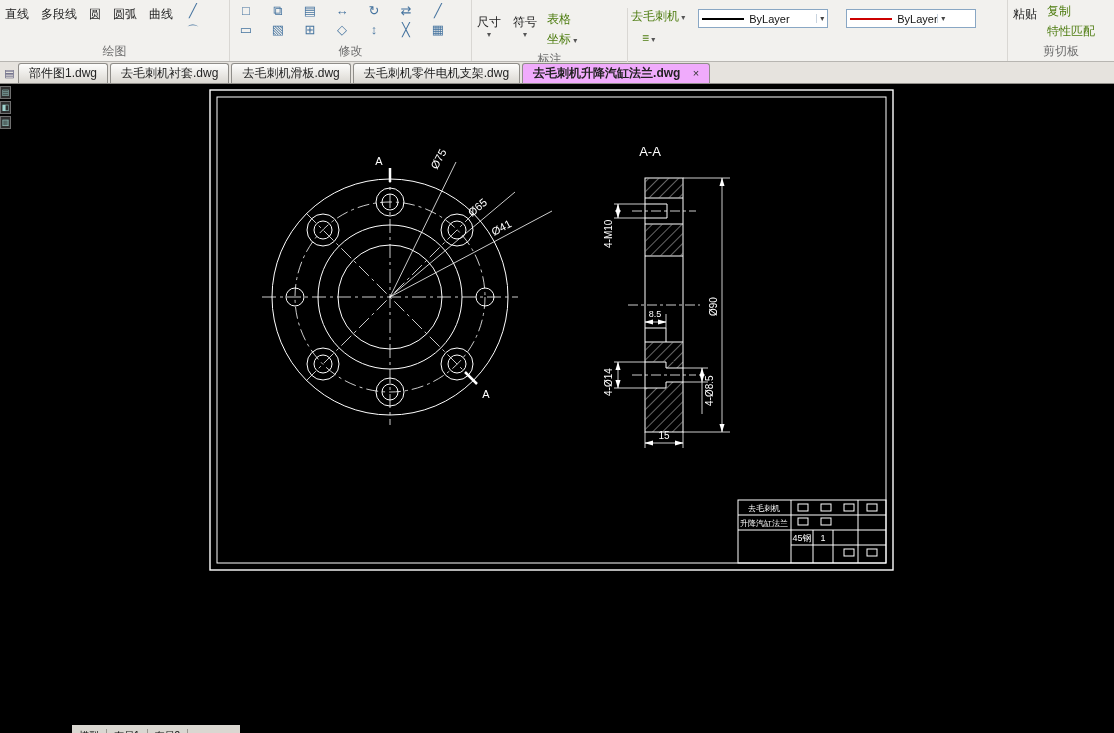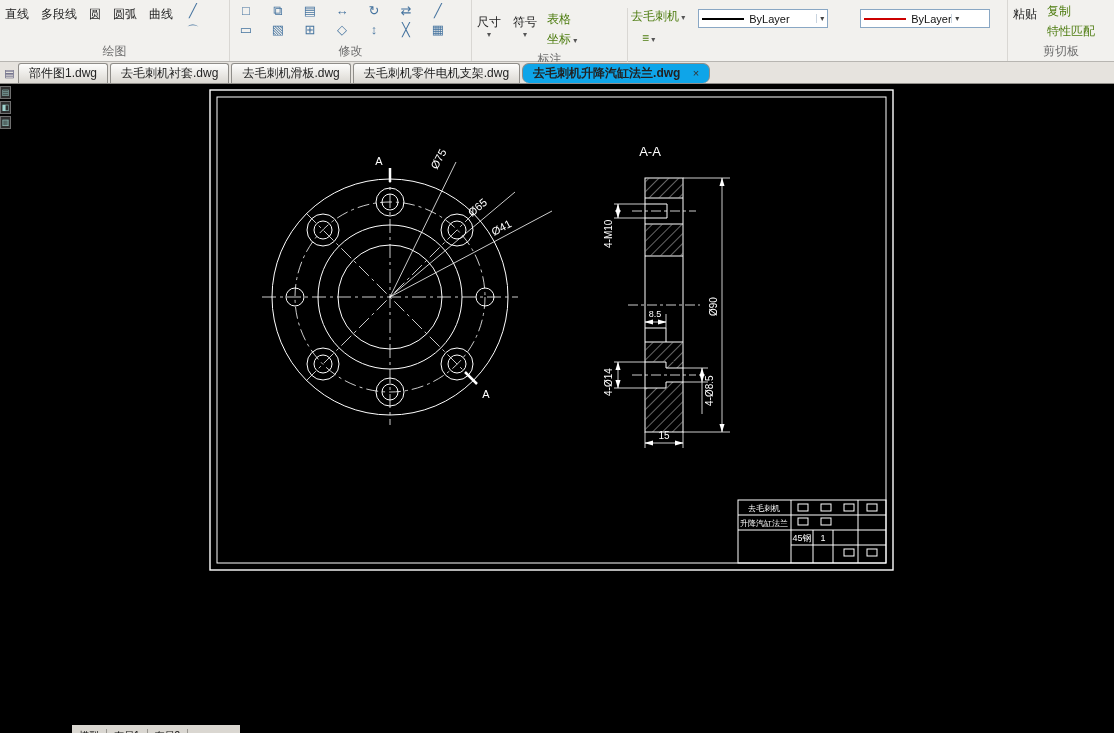--- a/index.html
+++ b/index.html
@@ -15,39 +15,39 @@
     font-size:12px; color:#6e6e6e; white-space:nowrap; }
   .rtools { display:flex; align-items:flex-start; gap:2px; }
   .bigbtn { font-size:12px; color:#222; padding:4px 5px 2px 5px; text-align:center; white-space:nowrap; cursor:default; }
   .bigbtn .caret::after { content:"▾"; font-size:8px; color:#555; display:block; line-height:8px; }
   .smallcol { display:flex; flex-direction:column; gap:2px; }
   .micon { width:26px; height:18px; font-size:13px; color:#46749f; text-align:center; line-height:18px; }
   .mgrid { display:grid; grid-template-columns:repeat(7,32px); grid-auto-rows:19px; }
   .mgrid .micon { width:32px; }
   .smallbtn { font-size:12px; color:#4d7c0f; white-space:nowrap; height:18px; line-height:18px; padding:0 3px; }
   .smallbtn .caret2::after { content:" ▾"; font-size:8px; color:#555; }
-  .combo-row { display:flex; gap:32px; margin:7px 0 0 10px; }
+  .combo-row { display:flex; gap:18px; margin:7px 0 0 10px; }
   .combo { display:flex; align-items:center; width:130px; height:19px; background:#fff;
     border:1px solid #89a7c4; font-size:11px; color:#111; padding:0 3px; }
   .swatch { width:42px; height:0; border-top:2px solid #000; margin-right:5px; flex:none; }
   .swatch.red { border-top-color:#cc0000; }
   .combo .val { flex:1; overflow:hidden; white-space:nowrap; }
   .combo .dd { flex:none; border-left:1px solid #c9d4df; padding-left:3px; font-size:8px; color:#444; }
   .stylecol { display:flex; flex-direction:column; gap:4px; margin-top:5px; }
   .clipcol { display:flex; flex-direction:column; gap:2px; overflow:hidden; }
 
   
   .tabbar { position:absolute; top:62px; left:0; width:1114px; height:22px;
     background:#e6e3de; border-bottom:1px solid #8f8d89; display:flex; align-items:flex-end;
     padding-left:3px; }
   .tabbar-icon { width:13px; height:15px; font-size:11px; color:#557; text-align:center; line-height:15px; margin:0 2px 2px 0; }
   .tab { height:20px; line-height:18px; padding:0 10px; font-size:12px; color:#222;
     background:linear-gradient(#fdfdfc,#dbd8d2); border:1px solid #8f8d89; border-bottom:none;
     border-radius:3px 3px 0 0; margin-right:2px; white-space:nowrap; cursor:default; }
-  .tab.active { background:#0ea5e9; font-weight:bold;border-radius:7px; }
+  .tab.active { background:#f0abfc; font-weight:bold; }
   .tab .close { margin-left:9px; font-size:11px; color:#333; font-weight:normal; }
 
   
   .canvas { position:absolute; top:84px; left:0; width:1114px; height:649px; background:#000; }
   .leftdock { position:absolute; top:2px; left:0; width:12px; display:flex; flex-direction:column; gap:2px; }
   .dockicon { width:11px; height:13px; background:#2e2e2e; border:1px solid #6f6f6f;
     color:#9fd4cf; font-size:8px; line-height:12px; text-align:center; }
   .layouttabs { position:absolute; bottom:0; left:72px; width:168px; height:8px;
     background:#dad7d1; overflow:hidden; }
   .layouttabs span { display:inline-block; font-size:10px; line-height:13px; color:#111;

